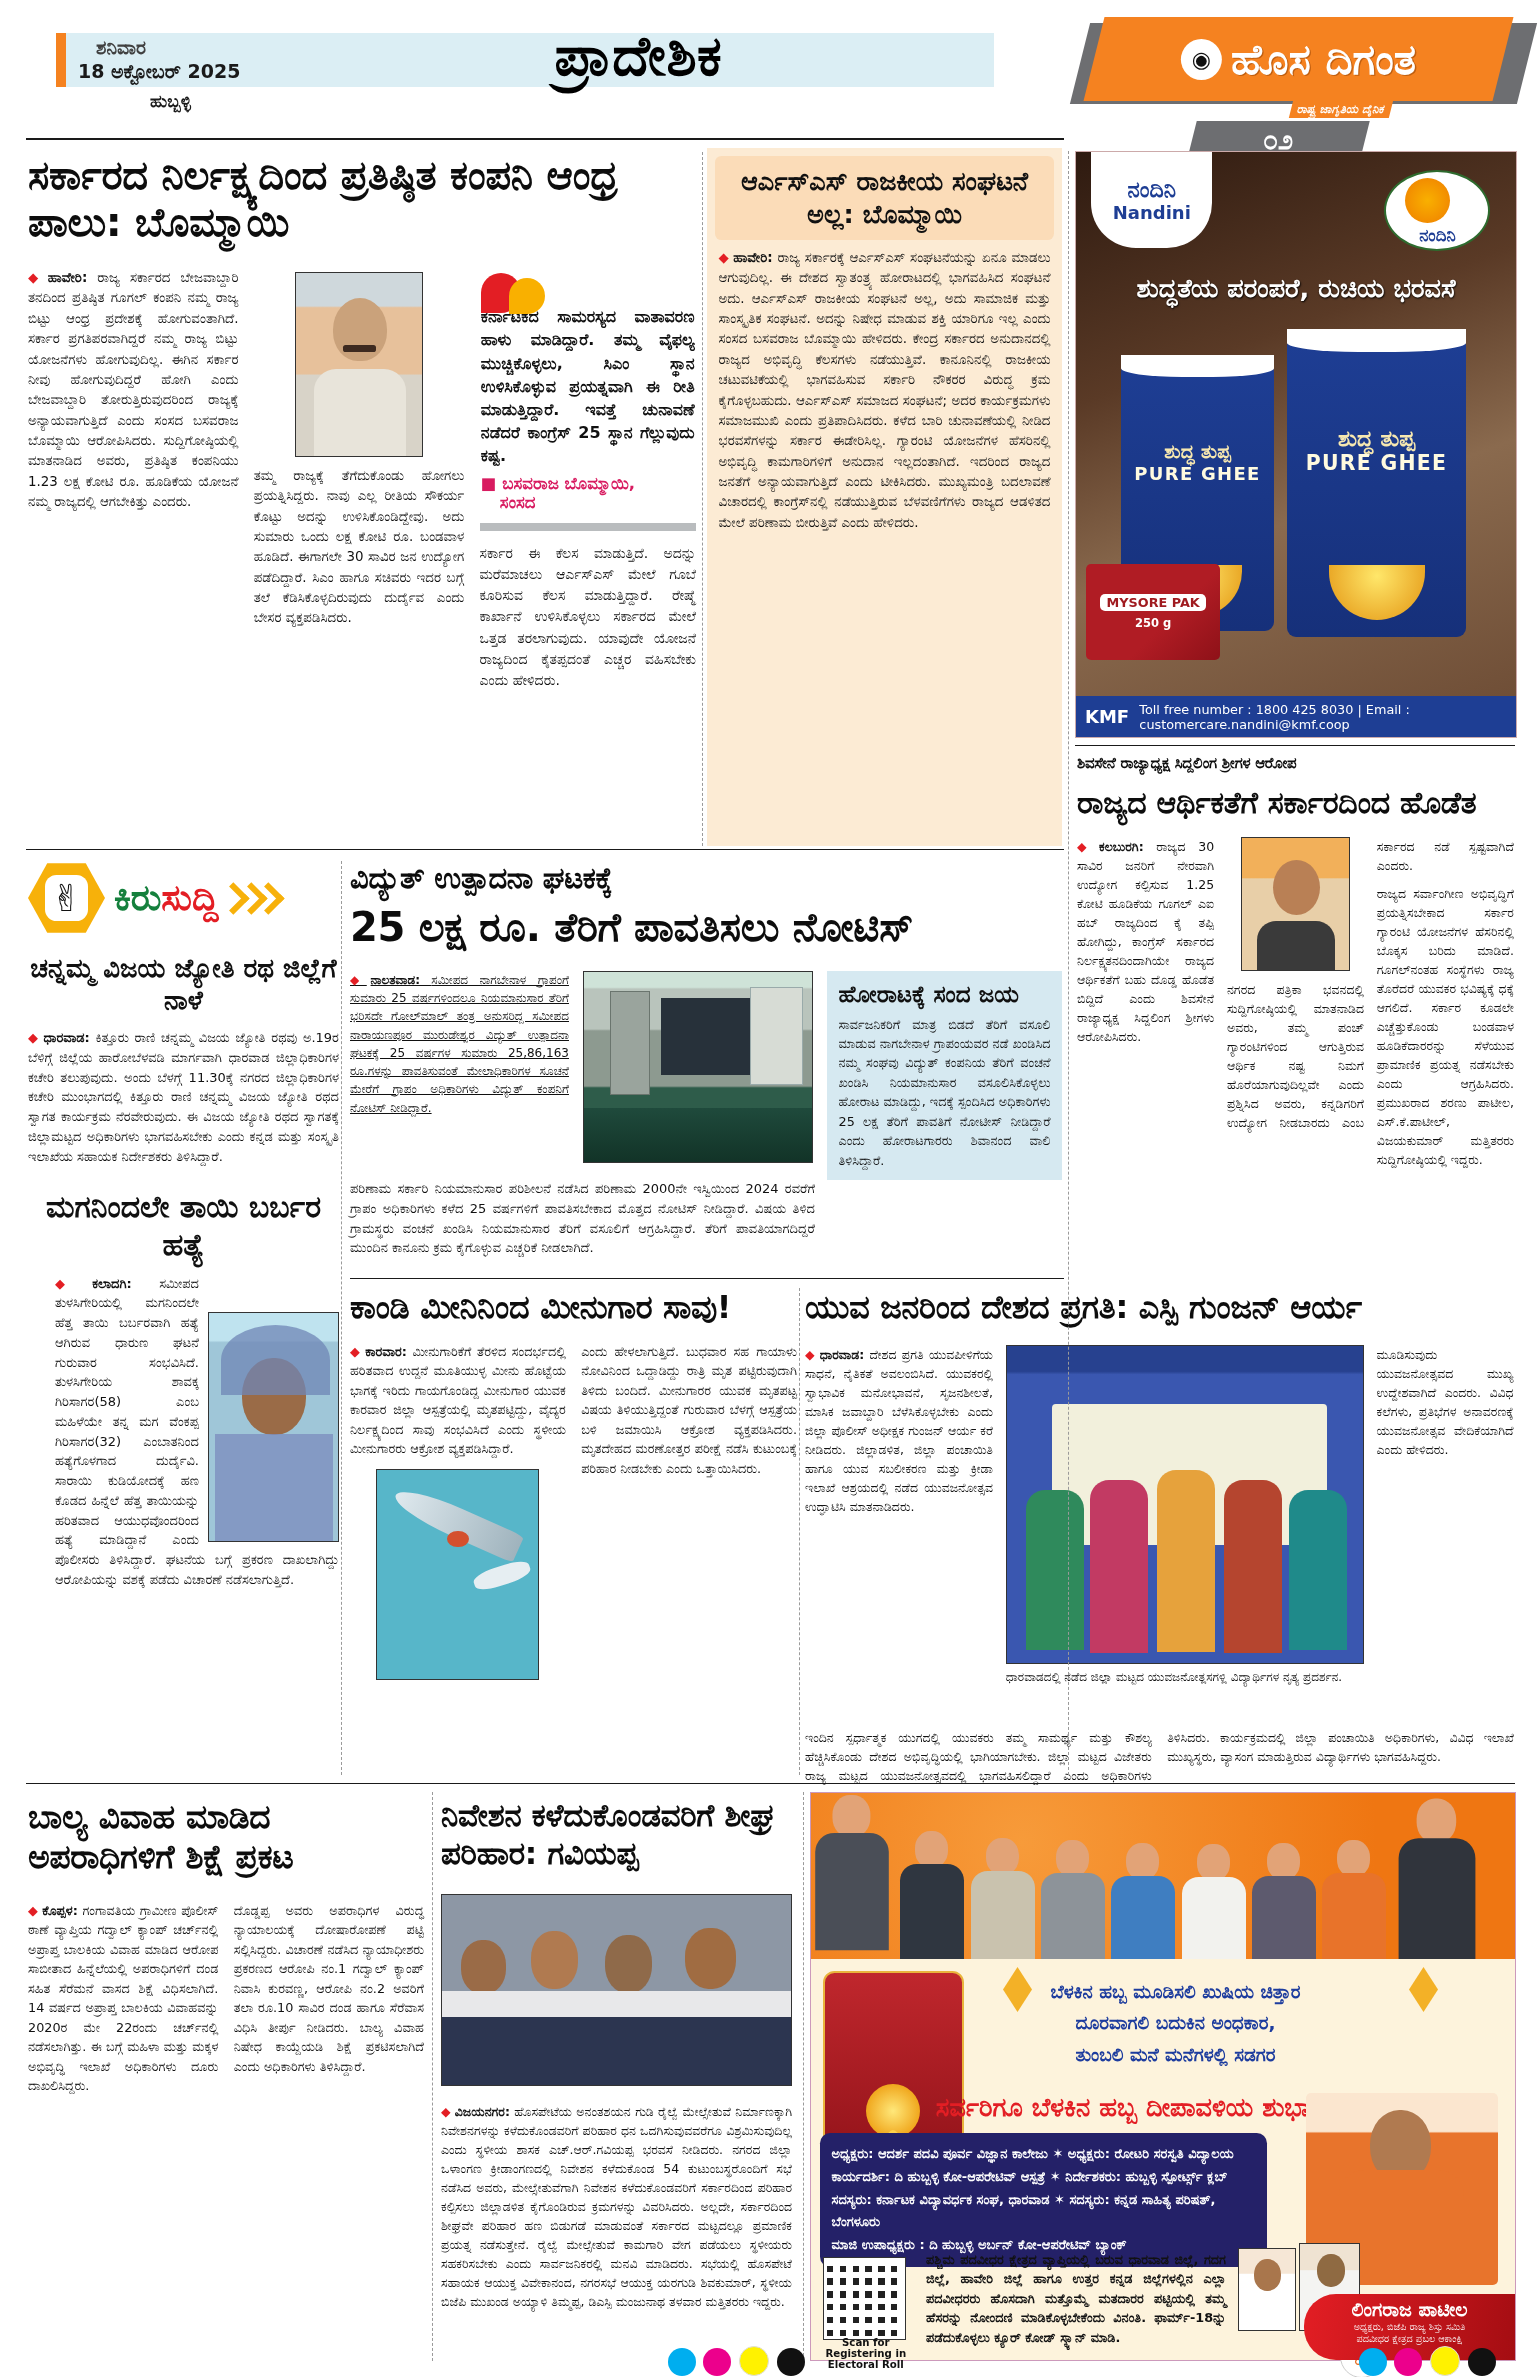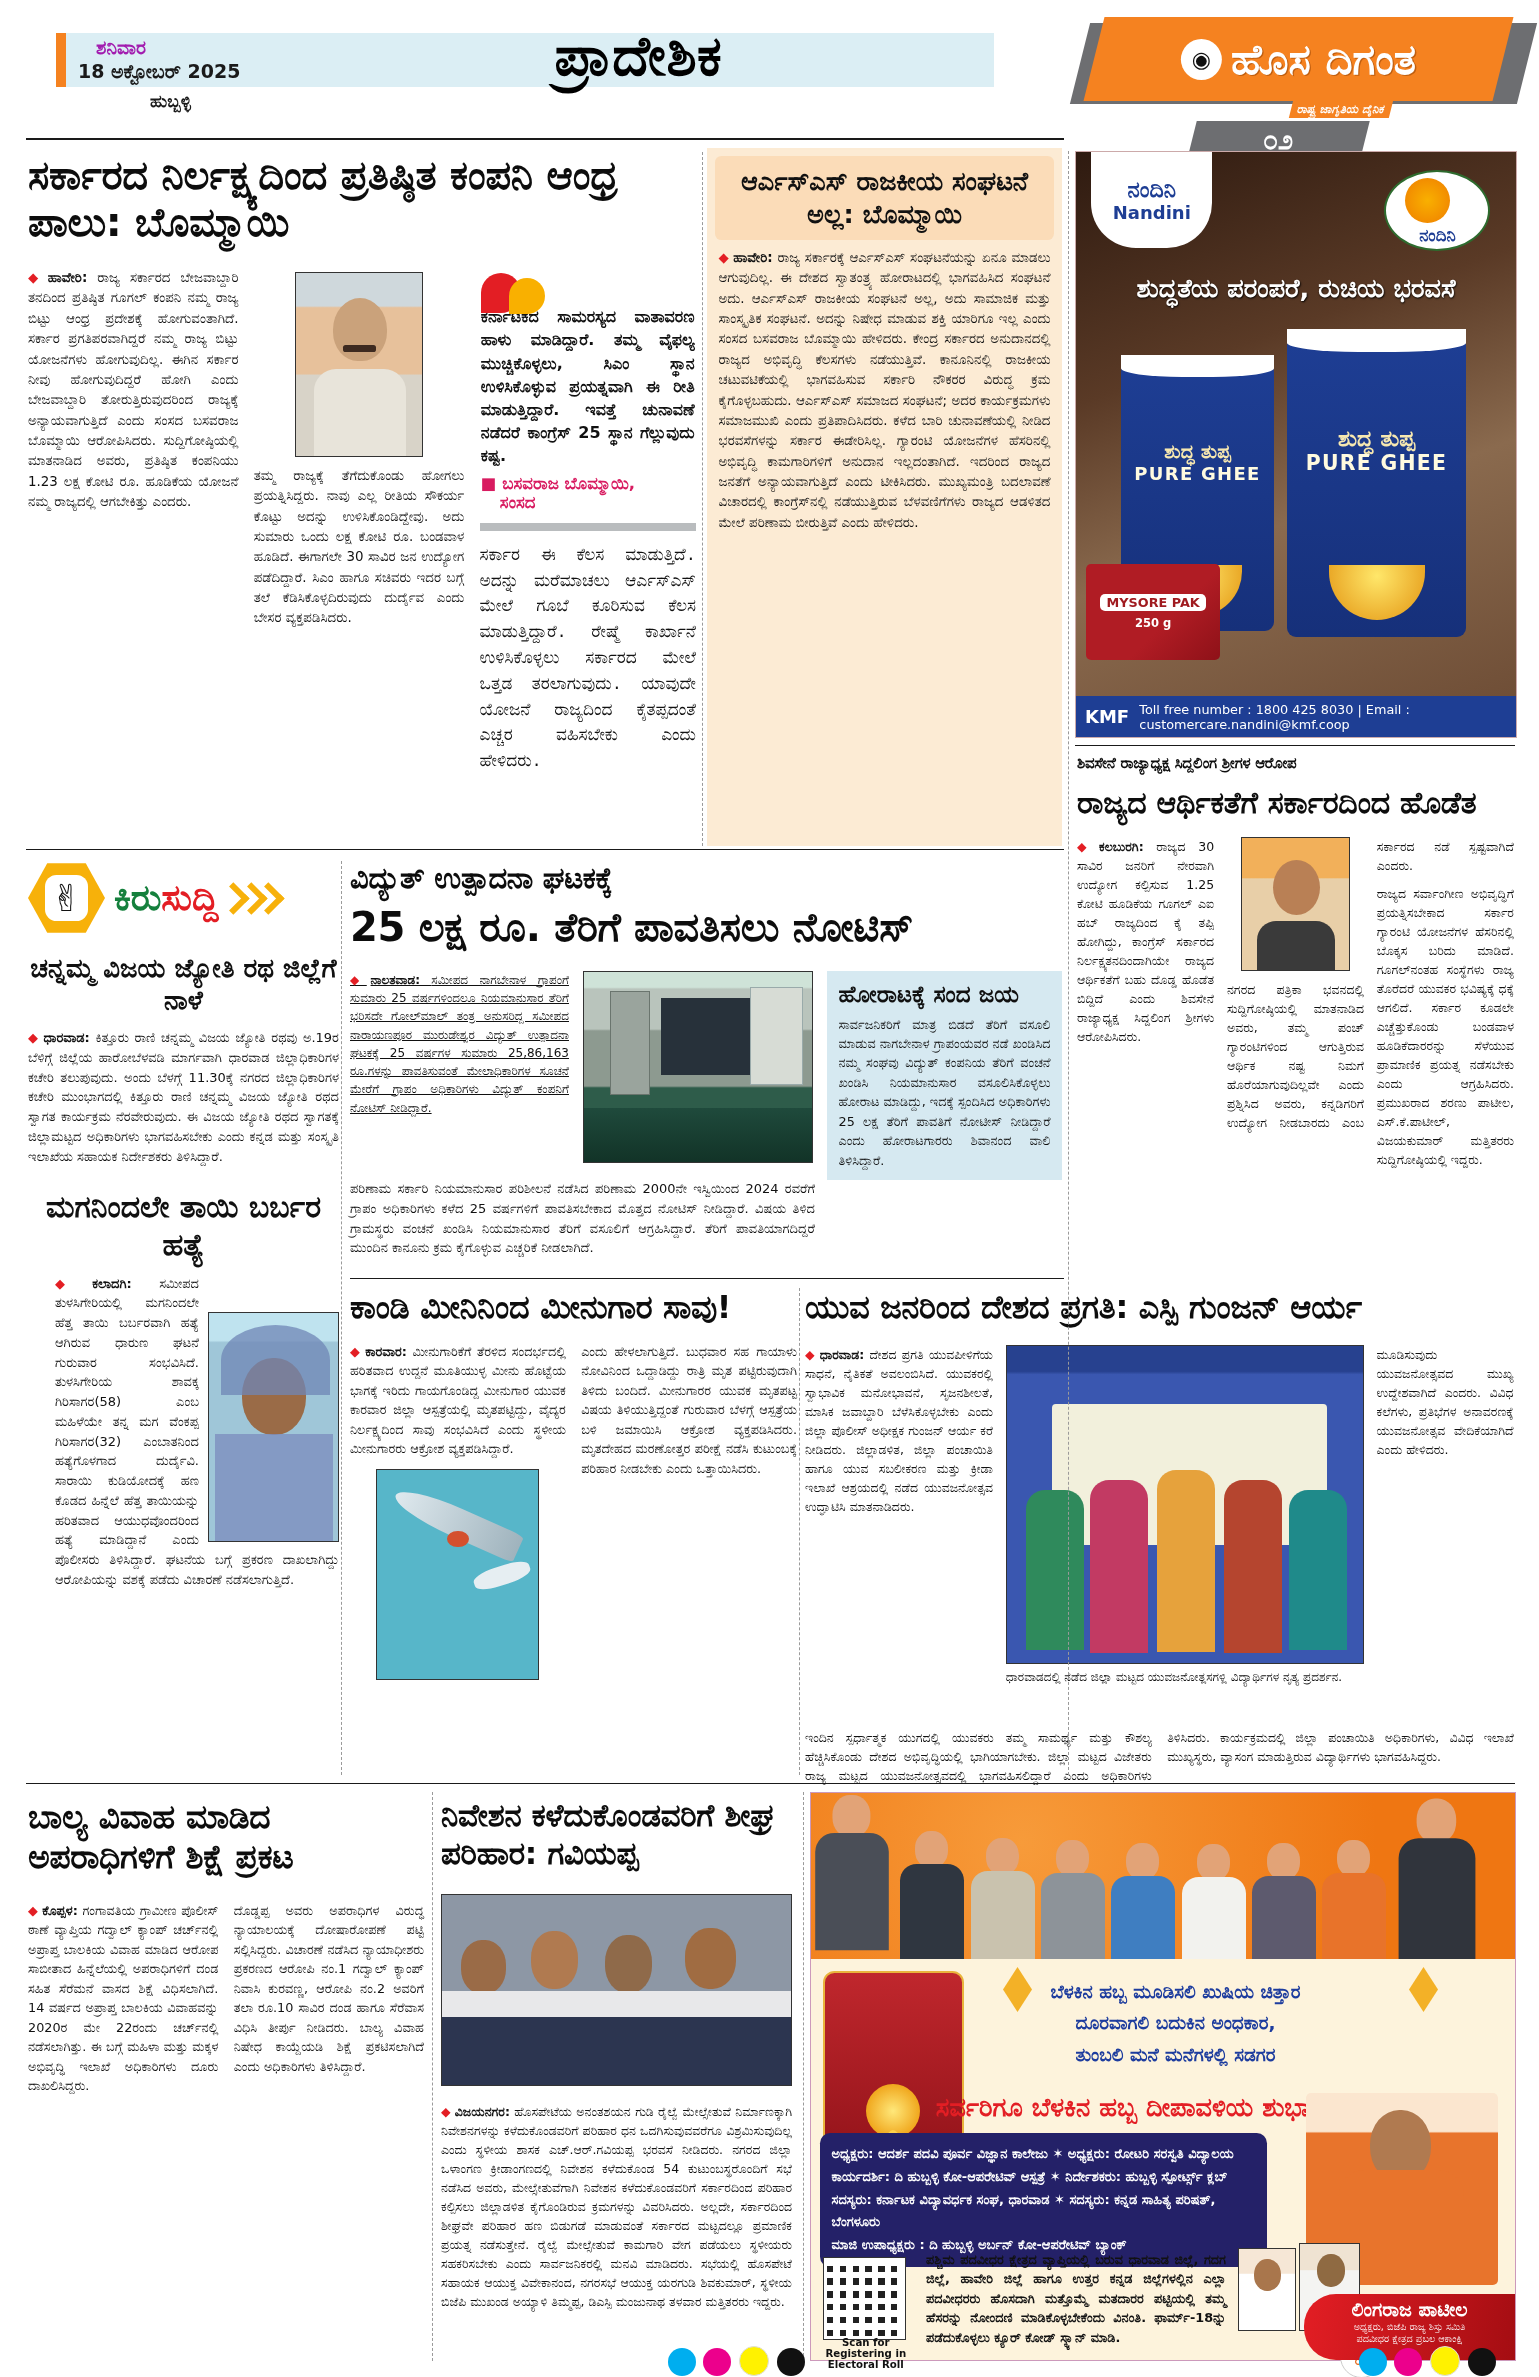--- a/index.html
+++ b/index.html
@@ -35,21 +35,21 @@
   .polihead{position:absolute;left:15.3px;top:0;width:33px;height:37px;border-radius:46%;background:#e2a377;}
   .polibody{position:absolute;left:0;top:33px;width:64px;height:102px;border-radius:16.6px 16.6px 0 0;}
 </style>
 </head>
 <body>
 
 <div id="page">
 
   <div class="abs orange-bar" style="left:56px;top:33px;width:10.2px;height:54px;"></div>
   <div class="abs mast-strip" style="left:66px;top:33px;width:928px;height:54px;"></div>
-  <div class="abs" style="left:96px;top:36px;font-size:19px;font-weight:bold;color:#a21caf;">ಶನಿವಾರ</div>
+  <div class="abs" style="left:96px;top:36px;font-size:19px;font-weight:bold;color:#404040;">ಶನಿವಾರ</div>
   <div class="abs" style="left:78px;top:60px;font-size:19px;font-weight:bold;color:#1a1a1a;">18 ಅಕ್ಟೋಬರ್ 2025</div>
   <div class="abs" style="left:383px;top:24px;width:511px;text-align:center;font-size:55px;font-weight:bold;color:#000;letter-spacing:0.6px;">ಪ್ರಾದೇಶಿಕ</div>
   <div class="abs" style="left:150px;top:91px;font-size:17px;font-weight:bold;color:#1a1a1a;">ಹುಬ್ಬಳ್ಳಿ</div>
 
   <div class="abs para" style="left:1080px;top:23px;width:447px;height:81px;background:#6d6e71;"></div>
   <div class="abs para" style="left:1094px;top:16.6px;width:409px;height:84px;background:#f58220;display:flex;align-items:center;justify-content:center;">
     <div class="para-in" style="display:flex;align-items:center;gap:9px;">
       <span style="width:41px;height:41px;border-radius:50%;background:#fff;display:inline-flex;align-items:center;justify-content:center;color:#111;font-size:22px;">◉</span>
       <span style="color:#fff;font-size:42px;font-weight:bold;text-shadow:1.3px 1.3px 0 #c05f10;">ಹೊಸ ದಿಗಂತ</span>
     </div>
@@ -81,21 +81,21 @@
         <div style="height:45px;position:relative;">
           <span class="q-drop" style="position:absolute;left:0;top:0;width:40px;height:40px;background:#e31e24;"></span>
           <span class="q-drop" style="position:absolute;left:28px;top:5.1px;width:36px;height:36px;background:#f9b000;"></span>
         </div>
         <div class="jt" style="font-size:16px;font-weight:bold;line-height:1.45;margin-top:-36px;padding-left:77px;">&nbsp;</div>
         <div class="jt" style="font-size:16px;font-weight:bold;line-height:1.45;">ಕರ್ನಾಟಕದ ಸಾಮರಸ್ಯದ ವಾತಾವರಣ ಹಾಳು ಮಾಡಿದ್ದಾರೆ. ತಮ್ಮ ವೈಫಲ್ಯ ಮುಚ್ಚಿಕೊಳ್ಳಲು, ಸಿಎಂ ಸ್ಥಾನ ಉಳಿಸಿಕೊಳ್ಳುವ ಪ್ರಯತ್ನವಾಗಿ ಈ ರೀತಿ ಮಾಡುತ್ತಿದ್ದಾರೆ. ಇವತ್ತೆ ಚುನಾವಣೆ ನಡೆದರೆ ಕಾಂಗ್ರೆಸ್ 25 ಸ್ಥಾನ ಗೆಲ್ಲುವುದು ಕಷ್ಟ.</div>
         <div style="font-size:16.6px;font-weight:bold;color:#d81b60;margin-top:6.4px;"><span style="color:#d81b60;">■ </span><span>ಬಸವರಾಜ ಬೊಮ್ಮಾಯಿ,</span></div>
         <div style="font-size:16.6px;font-weight:bold;color:#d81b60;margin-left:19px;">ಸಂಸದ</div>
       </div>
       <div style="height:7.7px;background:#b9bcbe;margin:11.5px 0;"></div>
-      <div class="jt" style="font-size:17px;font-family:Liberation Mono, monospace;">ಸರ್ಕಾರ ಈ ಕೆಲಸ ಮಾಡುತ್ತಿದೆ. ಅದನ್ನು ಮರೆಮಾಚಲು ಆರ್ಎಸ್ಎಸ್ ಮೇಲೆ ಗೂಬೆ ಕೂರಿಸುವ ಕೆಲಸ ಮಾಡುತ್ತಿದ್ದಾರೆ. ರೇಷ್ಮೆ ಕಾರ್ಖಾನೆ ಉಳಿಸಿಕೊಳ್ಳಲು ಸರ್ಕಾರದ ಮೇಲೆ ಒತ್ತಡ ತರಲಾಗುವುದು. ಯಾವುದೇ ಯೋಜನೆ ರಾಜ್ಯದಿಂದ ಕೈತಪ್ಪದಂತೆ ಎಚ್ಚರ ವಹಿಸಬೇಕು ಎಂದು ಹೇಳಿದರು.</div>
+      <div class="jt" style="font-size:14px;">ಸರ್ಕಾರ ಈ ಕೆಲಸ ಮಾಡುತ್ತಿದೆ. ಅದನ್ನು ಮರೆಮಾಚಲು ಆರ್ಎಸ್ಎಸ್ ಮೇಲೆ ಗೂಬೆ ಕೂರಿಸುವ ಕೆಲಸ ಮಾಡುತ್ತಿದ್ದಾರೆ. ರೇಷ್ಮೆ ಕಾರ್ಖಾನೆ ಉಳಿಸಿಕೊಳ್ಳಲು ಸರ್ಕಾರದ ಮೇಲೆ ಒತ್ತಡ ತರಲಾಗುವುದು. ಯಾವುದೇ ಯೋಜನೆ ರಾಜ್ಯದಿಂದ ಕೈತಪ್ಪದಂತೆ ಎಚ್ಚರ ವಹಿಸಬೇಕು ಎಂದು ಹೇಳಿದರು.</div>
     </div>
   </div>
 
   <div class="abs" style="left:707px;top:148px;width:355px;height:698px;background:#fcebd4;">
     <div style="margin:7.7px;background:#fbdcb8;border-radius:6.4px;padding:9px 6.4px;text-align:center;font-size:25.6px;font-weight:bold;line-height:1.3;">ಆರ್ಎಸ್ಎಸ್ ರಾಜಕೀಯ ಸಂಘಟನೆ ಅಲ್ಲ: ಬೊಮ್ಮಾಯಿ</div>
     <div class="jt" style="margin:3.8px 11.5px;font-size:13.4px;">
       <span class="dia">◆</span><span class="dl">ಹಾವೇರಿ:</span>
       <span>ರಾಜ್ಯ ಸರ್ಕಾರಕ್ಕೆ ಆರ್ಎಸ್ಎಸ್ ಸಂಘಟನೆಯನ್ನು ಏನೂ ಮಾಡಲು ಆಗುವುದಿಲ್ಲ. ಈ ದೇಶದ ಸ್ವಾತಂತ್ರ್ಯ ಹೋರಾಟದಲ್ಲಿ ಭಾಗವಹಿಸಿದ ಸಂಘಟನೆ ಅದು. ಆರ್ಎಸ್ಎಸ್ ರಾಜಕೀಯ ಸಂಘಟನೆ ಅಲ್ಲ, ಅದು ಸಾಮಾಜಿಕ ಮತ್ತು ಸಾಂಸ್ಕೃತಿಕ ಸಂಘಟನೆ. ಅದನ್ನು ನಿಷೇಧ ಮಾಡುವ ಶಕ್ತಿ ಯಾರಿಗೂ ಇಲ್ಲ ಎಂದು ಸಂಸದ ಬಸವರಾಜ ಬೊಮ್ಮಾಯಿ ಹೇಳಿದರು. ಕೇಂದ್ರ ಸರ್ಕಾರದ ಅನುದಾನದಲ್ಲಿ ರಾಜ್ಯದ ಅಭಿವೃದ್ಧಿ ಕೆಲಸಗಳು ನಡೆಯುತ್ತಿವೆ. ಕಾನೂನಿನಲ್ಲಿ ರಾಜಕೀಯ ಚಟುವಟಿಕೆಯಲ್ಲಿ ಭಾಗವಹಿಸುವ ಸರ್ಕಾರಿ ನೌಕರರ ವಿರುದ್ಧ ಕ್ರಮ ಕೈಗೊಳ್ಳಬಹುದು. ಆರ್ಎಸ್ಎಸ್ ಸಮಾಜದ ಸಂಘಟನೆ; ಅದರ ಕಾರ್ಯಕ್ರಮಗಳು ಸಮಾಜಮುಖಿ ಎಂದು ಪ್ರತಿಪಾದಿಸಿದರು. ಕಳೆದ ಬಾರಿ ಚುನಾವಣೆಯಲ್ಲಿ ನೀಡಿದ ಭರವಸೆಗಳನ್ನು ಸರ್ಕಾರ ಈಡೇರಿಸಿಲ್ಲ. ಗ್ಯಾರಂಟಿ ಯೋಜನೆಗಳ ಹೆಸರಿನಲ್ಲಿ ಅಭಿವೃದ್ಧಿ ಕಾಮಗಾರಿಗಳಿಗೆ ಅನುದಾನ ಇಲ್ಲದಂತಾಗಿದೆ. ಇದರಿಂದ ರಾಜ್ಯದ ಜನತೆಗೆ ಅನ್ಯಾಯವಾಗುತ್ತಿದೆ ಎಂದು ಟೀಕಿಸಿದರು. ಮುಖ್ಯಮಂತ್ರಿ ಬದಲಾವಣೆ ವಿಚಾರದಲ್ಲಿ ಕಾಂಗ್ರೆಸ್‌ನಲ್ಲಿ ನಡೆಯುತ್ತಿರುವ ಬೆಳವಣಿಗೆಗಳು ರಾಜ್ಯದ ಆಡಳಿತದ ಮೇಲೆ ಪರಿಣಾಮ ಬೀರುತ್ತಿವೆ ಎಂದು ಹೇಳಿದರು.</span>
     </div>
   </div>

